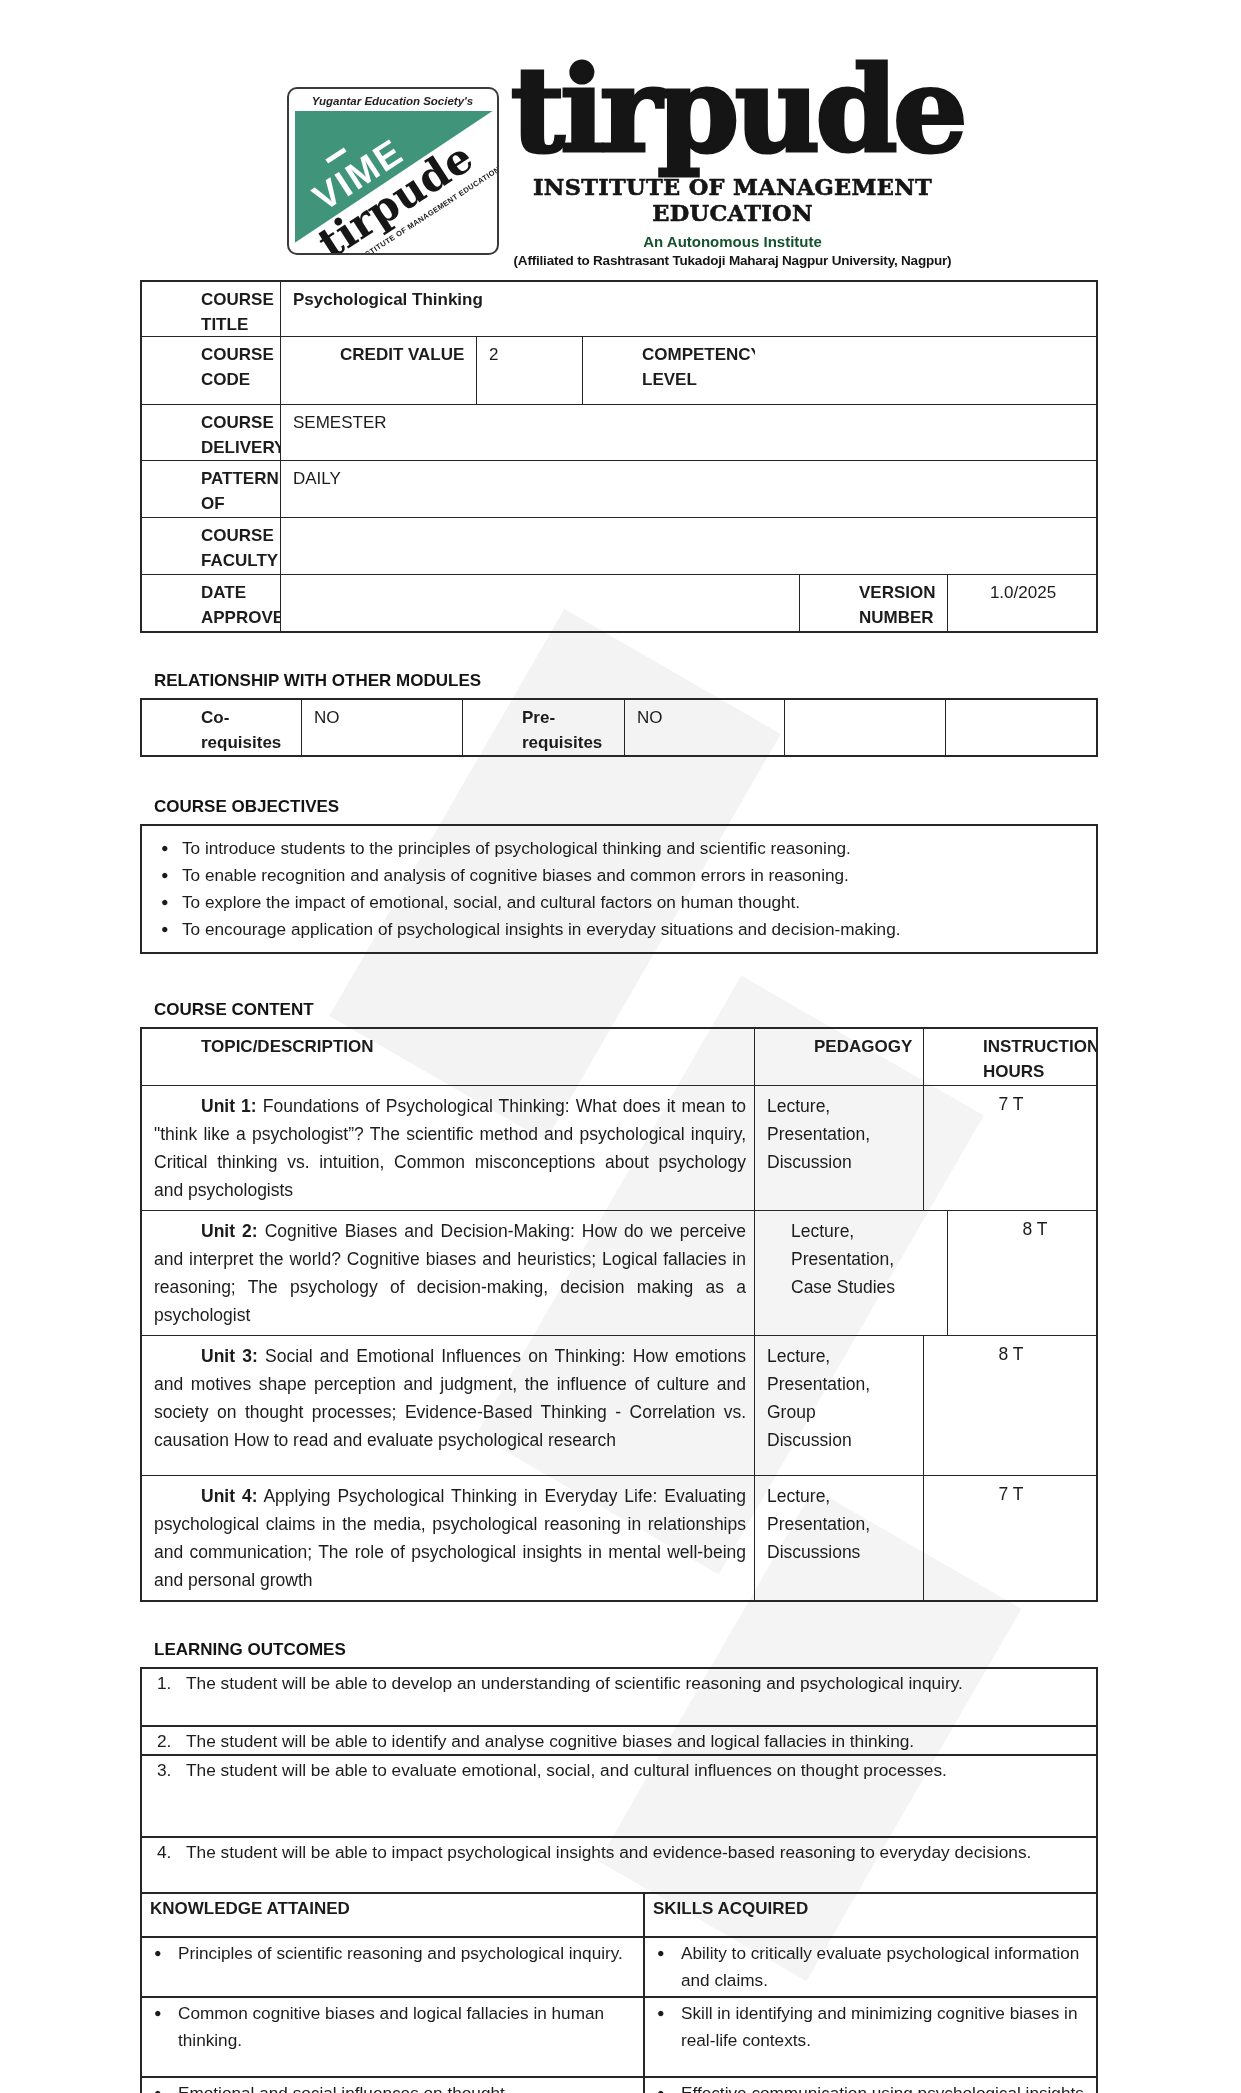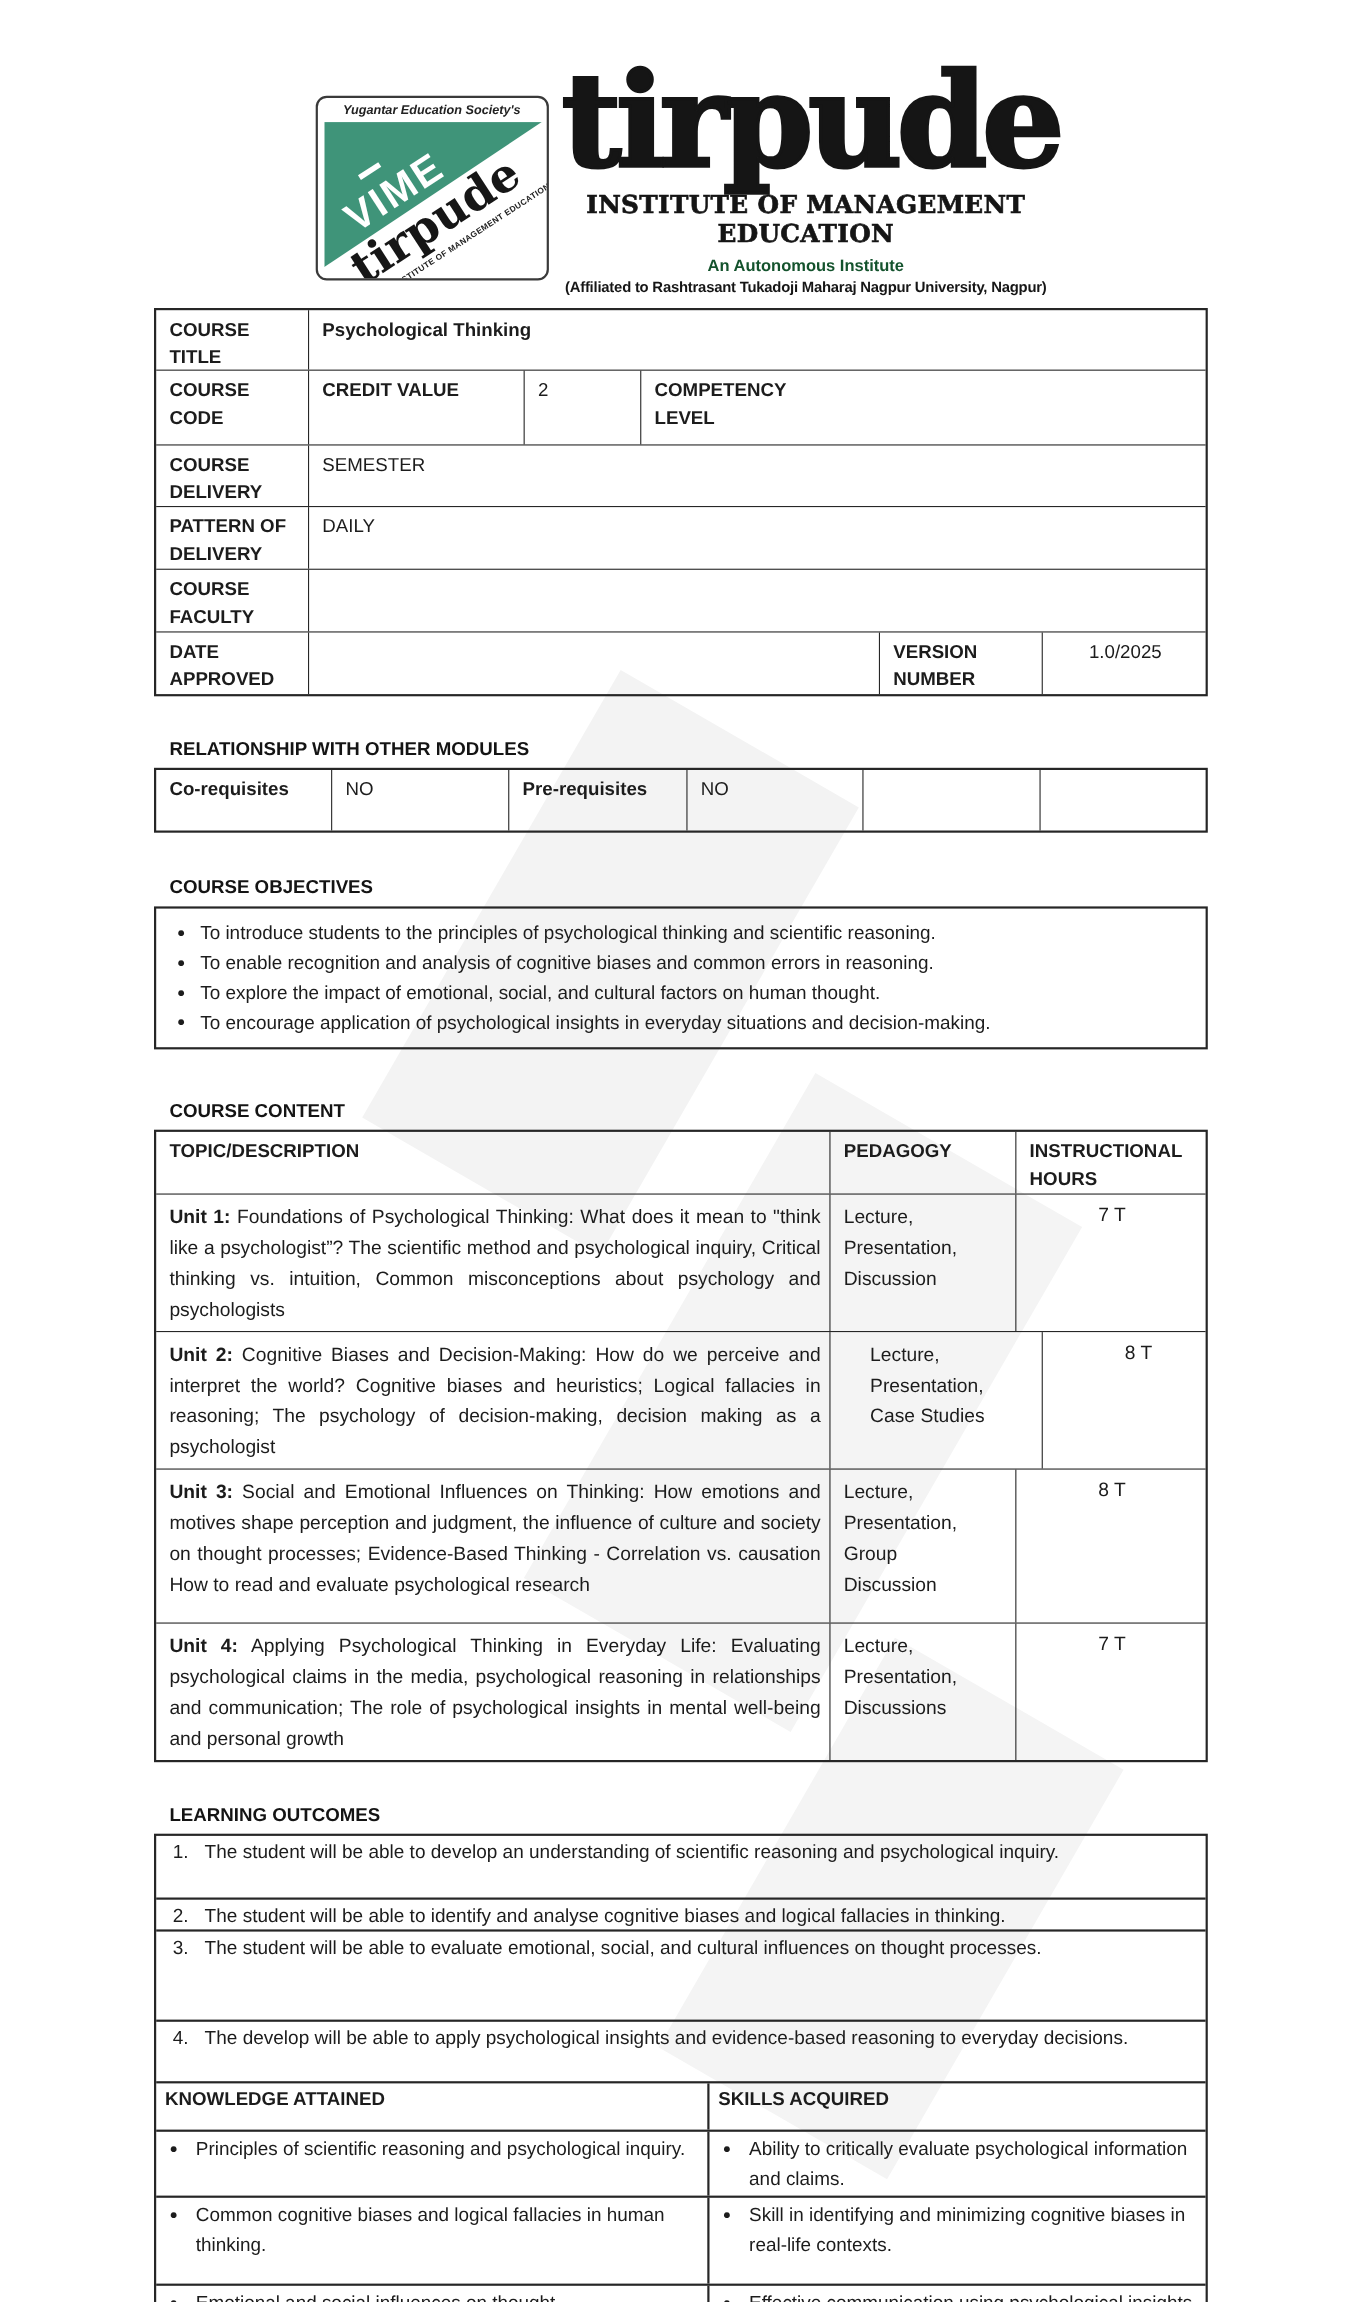--- a/index.html
+++ b/index.html
@@ -40,21 +40,21 @@
 
   
   .content { position:relative; z-index:1; width:958px; margin:20px 0 0 140px; font-size:17px; }
   .sec-heading { font-weight:bold; font-size:17px; margin:0 0 7px 14px; color:#141414; }
 
   .tbl { border:2.5px solid #262626; width:100%; }
   .trow { display:grid; border-bottom:1.5px solid #262626; }
   .trow:last-child { border-bottom:none; }
   .cell { border-right:1.5px solid #262626; padding:5px 10px 3px 12px; line-height:25px; overflow:hidden; }
   .cell:last-child { border-right:none; }
-  .lbl { font-weight:bold; }
+  .lbl { font-weight:bold;margin-left:47px; }
   .ctr { text-align:center; }
 
   
   .ci-r1 { grid-template-columns:139px 1fr; height:55px; }
   .ci-r2 { grid-template-columns:139px 196px 106px 172px 176px 1fr; height:68px; }
   .ci-r3 { grid-template-columns:139px 1fr; height:56px; }
   .ci-r4 { grid-template-columns:139px 1fr; height:57px; }
   .ci-r5 { grid-template-columns:139px 1fr; height:57px; }
   .ci-r6 { grid-template-columns:139px 519px 148px 1fr; height:56px; }
 
@@ -232,21 +232,21 @@
         <div class="lo-row lo-h2">
           <div class="lo-num">2.</div>
           <div class="lo-txt">The student will be able to identify and analyse cognitive biases and logical fallacies in thinking.</div>
         </div>
         <div class="lo-row lo-h3">
           <div class="lo-num">3.</div>
           <div class="lo-txt">The student will be able to evaluate emotional, social, and cultural influences on thought processes.</div>
         </div>
         <div class="lo-row lo-h4">
           <div class="lo-num">4.</div>
-          <div class="lo-txt">The develop will be able to apply psychological insights and evidence-based reasoning to everyday decisions.</div>
+          <div class="lo-txt">The student will be able to impact psychological insights and evidence-based reasoning to everyday decisions.</div>
         </div>
 
         <div class="ks-row ks-hdr-row">
           <div class="ks-cell ks-head">KNOWLEDGE ATTAINED</div>
           <div class="ks-cell ks-head">SKILLS ACQUIRED</div>
         </div>
 
         <div class="ks-row ks-h1">
           <div class="ks-cell">
               <div class="ks-item">Principles of scientific reasoning and psychological inquiry.</div>

